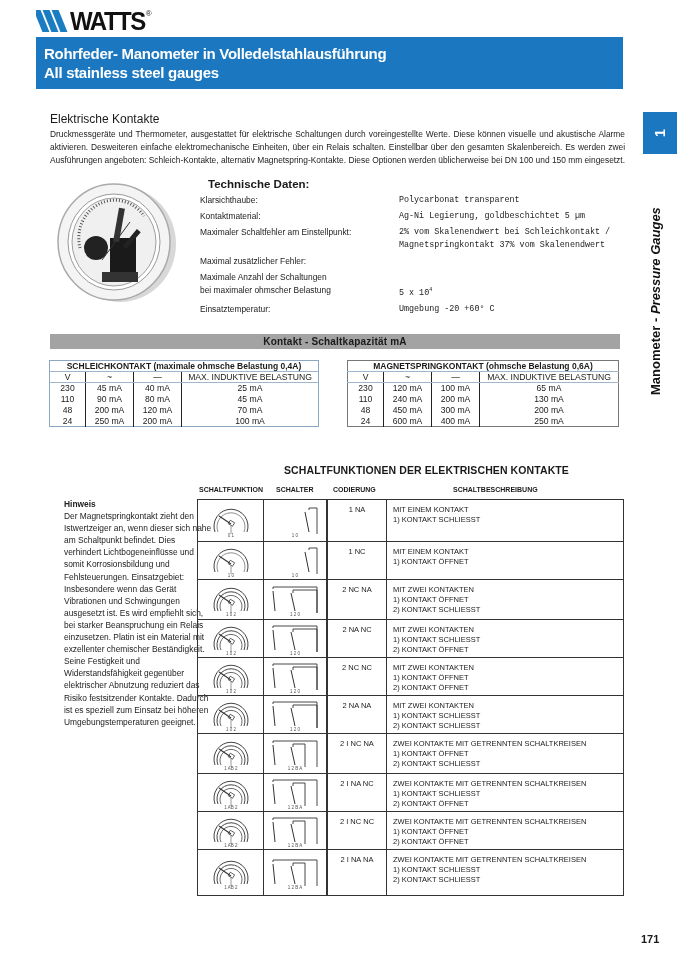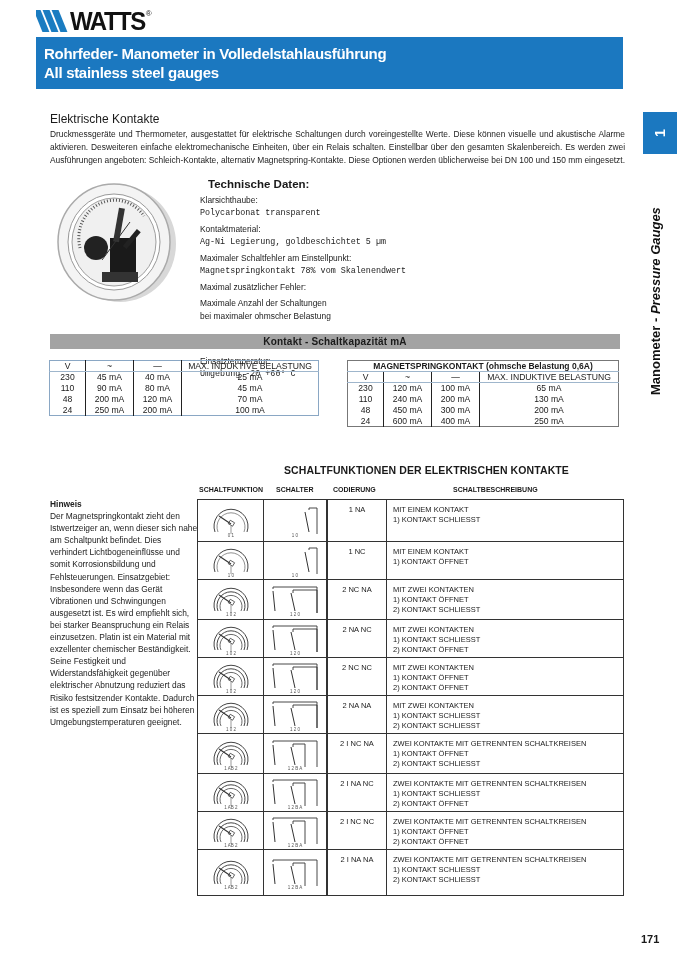--- a/index.html
+++ b/index.html
@@ -20,40 +20,40 @@
   .side-text { position: absolute; left: 648px; top: 395px; transform-origin: left top; transform: rotate(-90deg); white-space: nowrap; font-size: 13px; font-weight: bold; color: #111; }
   .side-text i { font-style: italic; }
 
   .section-title { position: absolute; left: 50px; top: 112px; font-size: 12px; font-weight: normal; }
   .intro { position: absolute; left: 50px; top: 128px; width: 575px; font-size: 8.4px; line-height: 13px; text-align: justify; color: #222; }
 
   .gauge-img { position: absolute; left: 52px; top: 178px; width: 128px; height: 128px; }
 
   .tech-title { position: absolute; left: 208px; top: 178px; font-size: 11.5px; font-weight: bold; }
   .tech { position: absolute; left: 200px; top: 194px; width: 420px; font-size: 8.4px; color: #222; }
-  .tech-row { display: flex; line-height: 13px; margin-bottom: 3px; flex-direction: column; }
+  .tech-row { display: flex; line-height: 13px; margin-bottom: 3px; }
   .tech-row .lbl { width: 199px; }
   .tech-row .val { flex: 1; font-family: Liberation Mono, monospace; }
   .tech-row sup { font-size: 5px; }
 
   .cap-bar { position: absolute; left: 50px; top: 334px; width: 570px; height: 15px; background: #a3a3a3; text-align: center; font-size: 10px; font-weight: bold; line-height: 15px; letter-spacing: 0.2px; }
 
   table.cap { position: absolute; border-collapse: collapse; font-size: 8.6px; }
   table.cap td, table.cap th { text-align: center; height: 11px; line-height: 10px; padding: 0 2px; }
   table.cap th.head { font-weight: bold; font-size: 8.5px; border-bottom: 1px solid #9fb6cc; }
   table.cap .sub td { border-bottom: 1px solid #9fb6cc; }
   table.cap td + td { border-left: 1px solid #222; }
   #tbl-schleich { left: 49px; top: 360px; width: 270px; border: 1px solid #8aa7c4; }
   #tbl-magnet { left: 347px; top: 360px; width: 272px; border: 1px solid #777; }
   table.cap .c1 { width: 36px; } table.cap .c2 { width: 48px; } table.cap .c3 { width: 48px; }
 
   .sf-title { position: absolute; left: 284px; top: 464px; font-size: 10.5px; font-weight: bold; letter-spacing: 0.1px; }
   .sf-headers { position: absolute; top: 486px; font-size: 7px; font-weight: bold; }
 
-  .hinweis { position: absolute; left: 50px; top: 498px; width: 148px; font-size: 8.4px; line-height: 12.1px; color: #222; }
+  .hinweis { position: absolute; left: 64px; top: 498px; width: 148px; font-size: 8.4px; line-height: 12.1px; color: #222; }
   .hinweis b { display: block; font-weight: bold; }
 
   .sf-table { position: absolute; left: 197px; top: 499px; width: 427px; border: 1.5px solid #333; }
   .sf-row { display: flex; border-top: 1px solid #333; }
   .sf-row:first-child { border-top: none; }
   .sf-row > div { border-left: 1px solid #333; }
   .sf-row > div:first-child { border-left: none; }
   .cell-func { width: 65px; display: flex; align-items: center; justify-content: center; }
   .cell-sw { width: 64px; display: flex; align-items: center; justify-content: center; border-right: 1px solid #333; }
   .cell-code { width: 59px; font-size: 7.5px; text-align: center; padding-top: 5px; }
@@ -107,21 +107,22 @@
       <div class="lbl">Klarsichthaube:</div>
       <div class="val">Polycarbonat transparent</div>
     </div>
   <div class="tech-row">
       <div class="lbl">Kontaktmaterial:</div>
       <div class="val">Ag-Ni Legierung, goldbeschichtet 5 µm</div>
     </div>
   <div class="tech-row">
       <div class="lbl">Maximaler Schaltfehler am Einstellpunkt:</div>
       <div class="val">
-        <div>Magnetspringkontakt 78% vom Skalenendwert</div>
+        <div>2% vom Skalenendwert bei Schleichkontakt /</div>
+        <div>Magnetspringkontakt 37% vom Skalenendwert</div>
       </div>
     </div>
   <div class="tech-row">
       <div class="lbl">Maximal zusätzlicher Fehler:</div>
     </div>
   <div class="tech-row">
       <div class="lbl">
         <div>Maximale Anzahl der Schaltungen</div>
         <div>bei maximaler ohmscher Belastung</div>
       </div>
@@ -133,20 +134,23 @@
   <div class="tech-row">
       <div class="lbl">Einsatztemperatur:</div>
       <div class="val">Umgebung -20 +60° C</div>
     </div>
 </div>
 
 <div class="cap-bar">Kontakt - Schaltkapazität mA</div>
 
 <table class="cap" id="tbl-schleich">
   <tbody>
+      <tr>
+        <th class="head" colspan="4">SCHLEICHKONTAKT (maximale ohmsche Belastung 0,4A)</th>
+      </tr>
   <tr class="sub">
     <td class="c1">V</td>
     <td class="c2">~</td>
     <td class="c3">—</td>
     <td>MAX. INDUKTIVE BELASTUNG</td>
   </tr>
   </tbody>
     <tbody>
       <tr>
         <td>230</td>

